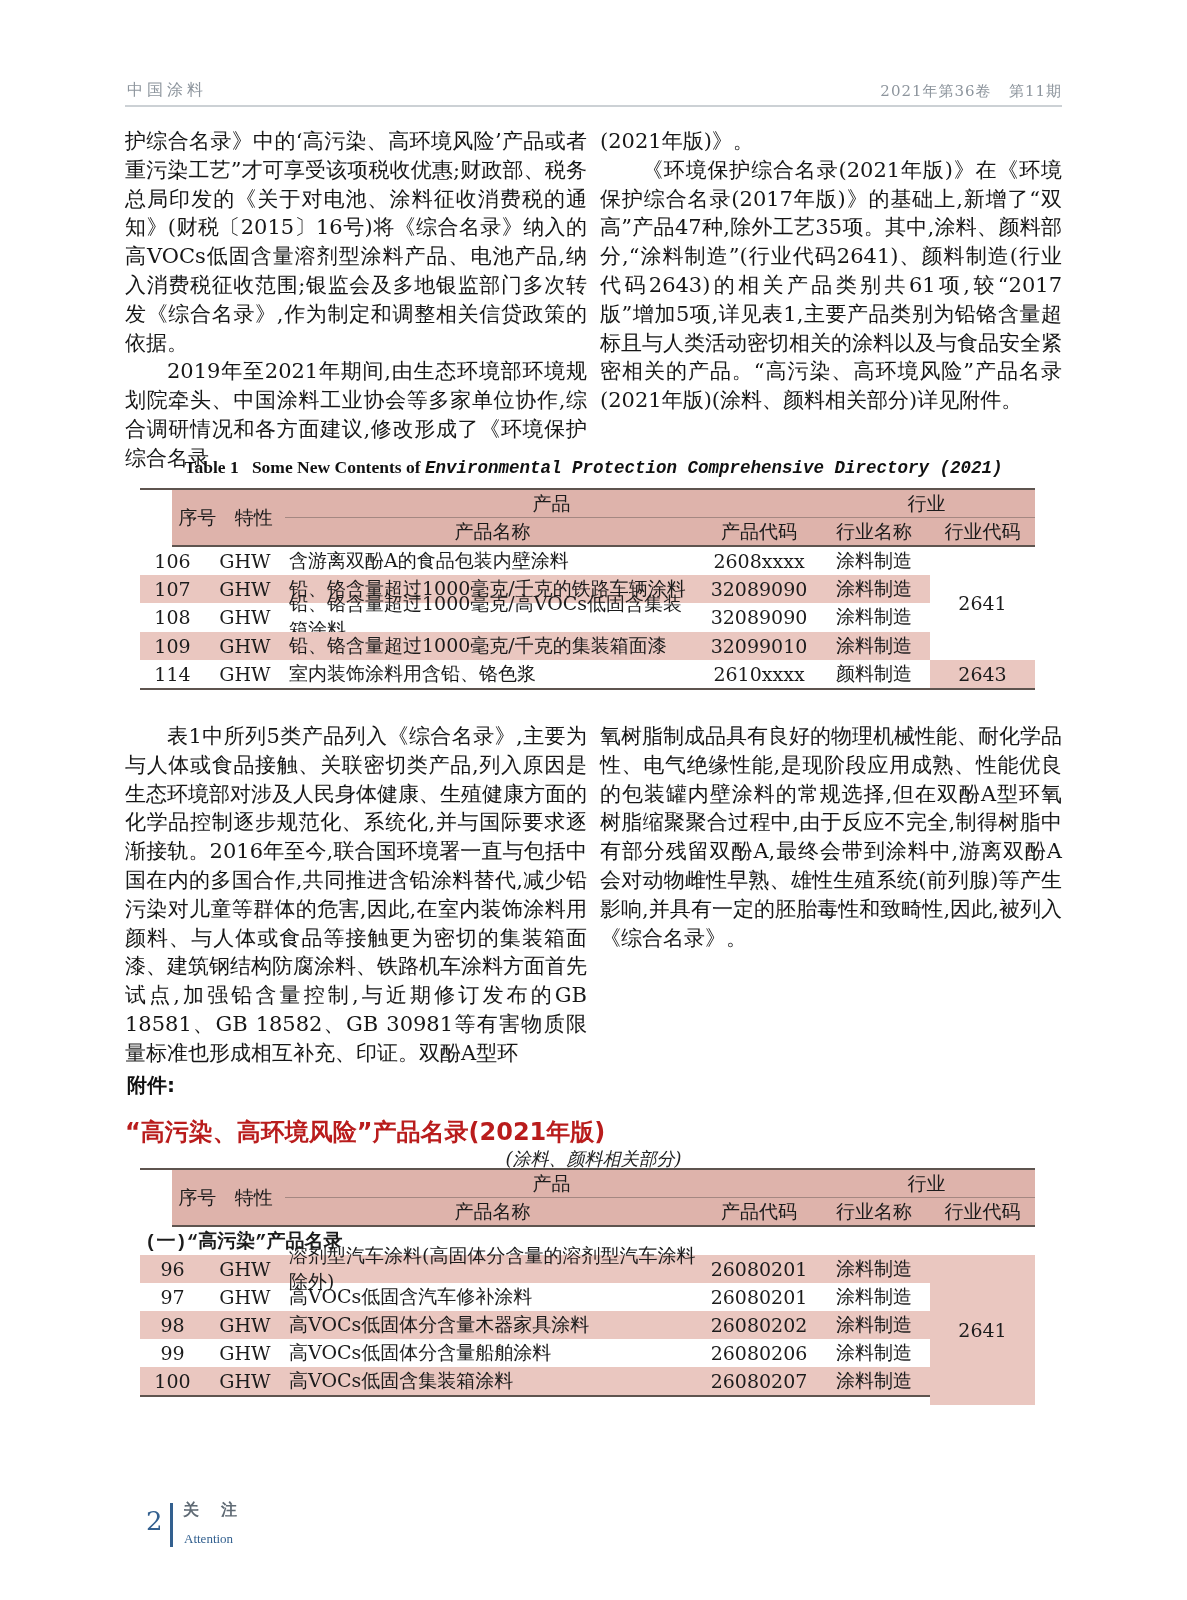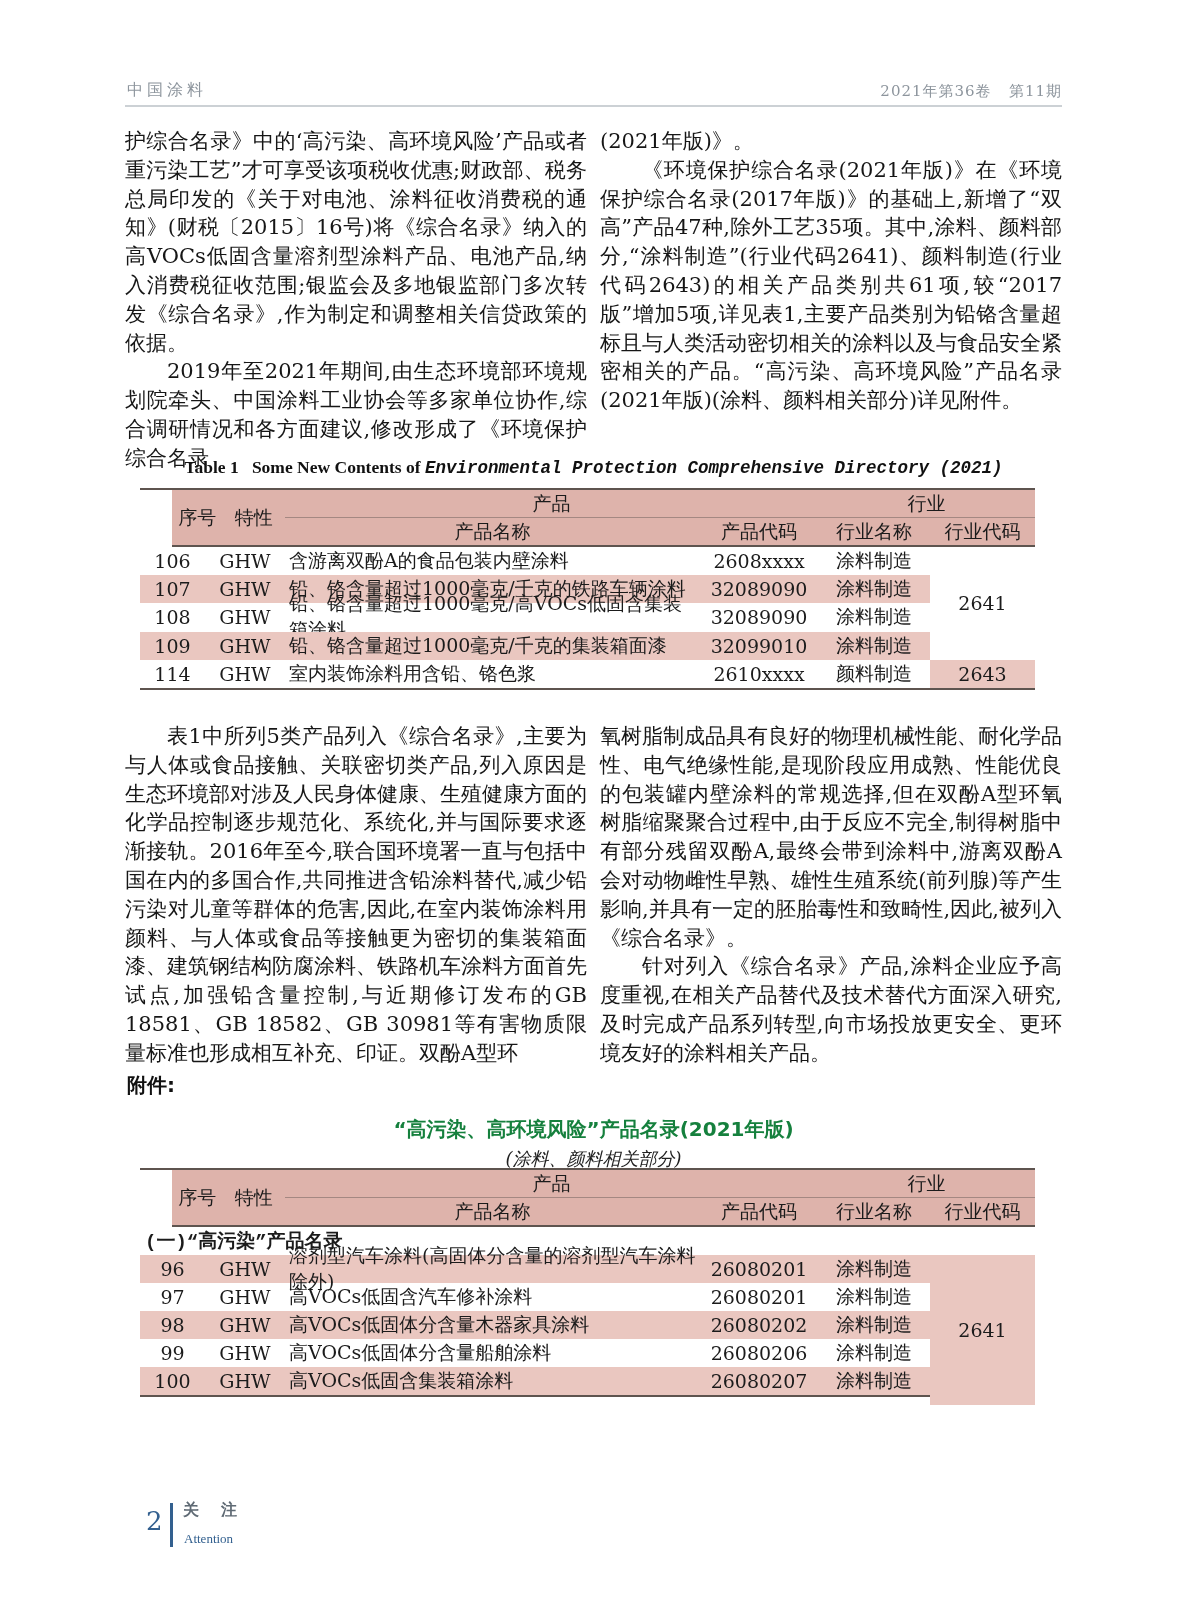--- a/index.html
+++ b/index.html
@@ -55,21 +55,21 @@
   .c-ind{width:112px;}
   .t-last{width:105px;display:flex;align-items:center;justify-content:center;}
   .stripe{background:#eac7c0;}
   .pinkcell{background:#eac7c0;}
   .merged{position:absolute;right:0;width:105px;display:flex;align-items:center;justify-content:center;}
   .m1{top:0;height:112.8px;background:#ffffff;}
   .m2{top:28px;height:150px;background:#eac7c0;}
   .t-section{height:28px;display:flex;align-items:center;padding-left:5px;font-family:Liberation Mono, monospace;font-weight:700;font-size:19px;background:#ffffff;}
   
   .attach-label{position:absolute;left:127px;top:1072px;font-family:"DejaVu Sans",sans-serif;font-weight:700;font-size:20px;color:#111;}
-  .attach-title{position:absolute;left:125px;top:1116px;width:937px;text-align:center;font-family:"DejaVu Sans",sans-serif;font-weight:700;font-size:20px;color:#15803d;}
+  .attach-title{position:absolute;left:125px;top:1116px;width:937px;text-align:left;font-family:"DejaVu Sans",sans-serif;font-weight:700;font-size:24px;color:#b91c1c;}
   .attach-subtitle{position:absolute;left:125px;top:1147px;width:937px;text-align:center;font-style:italic;font-size:18px;color:#222;}
   
   .foot-num{position:absolute;left:146px;top:1506px;font-size:26px;color:#33608f;}
   .foot-bar{position:absolute;left:170px;top:1503px;width:3px;height:44px;background:#33608f;}
   .foot-label{position:absolute;left:183px;top:1500px;font-family:"DejaVu Sans",sans-serif;font-weight:700;font-size:16px;color:#5f6a74;letter-spacing:22px;white-space:pre;}
   .foot-sub{position:absolute;left:184px;top:1531px;font-family:"Liberation Serif",serif;font-size:13px;color:#33608f;}
 </style>
 </head>
 <body>
 
@@ -162,21 +162,20 @@
       </div>
       <div class="merged m1">2641</div>
     </div>
   </div>
 
   <div class="textcol" id="col3">
     <p class="ind">表1中所列5类产品列入《综合名录》,主要为与人体或食品接触、关联密切类产品,列入原因是生态环境部对涉及人民身体健康、生殖健康方面的化学品控制逐步规范化、系统化,并与国际要求逐渐接轨。2016年至今,联合国环境署一直与包括中国在内的多国合作,共同推进含铅涂料替代,减少铅污染对儿童等群体的危害,因此,在室内装饰涂料用颜料、与人体或食品等接触更为密切的集装箱面漆、建筑钢结构防腐涂料、铁路机车涂料方面首先试点,加强铅含量控制,与近期修订发布的GB 18581、GB 18582、GB 30981等有害物质限量标准也形成相互补充、印证。双酚A型环</p>
   </div>
   <div class="textcol" id="col4">
     <p>氧树脂制成品具有良好的物理机械性能、耐化学品性、电气绝缘性能,是现阶段应用成熟、性能优良的包装罐内壁涂料的常规选择,但在双酚A型环氧树脂缩聚聚合过程中,由于反应不完全,制得树脂中有部分残留双酚A,最终会带到涂料中,游离双酚A会对动物雌性早熟、雄性生殖系统(前列腺)等产生影响,并具有一定的胚胎毒性和致畸性,因此,被列入《综合名录》。</p>
-    <p class="ind">针对列入《综合名录》产品,涂料企业应予高度重视,在相关产品替代及技术替代方面深入研究,及时完成产品系列转型,向市场投放更安全、更环境友好的涂料相关产品。</p>
   </div>
 
   <div class="attach-label">附件:</div>
   <div class="attach-title">“高污染、高环境风险”产品名录(2021年版)</div>
   <div class="attach-subtitle">(涂料、颜料相关部分)</div>
 
   <div class="dtable" id="table2">
     <div class="thead">
       <div class="th-cell th-no">序号</div>
       <div class="th-cell th-attr">特性</div>

